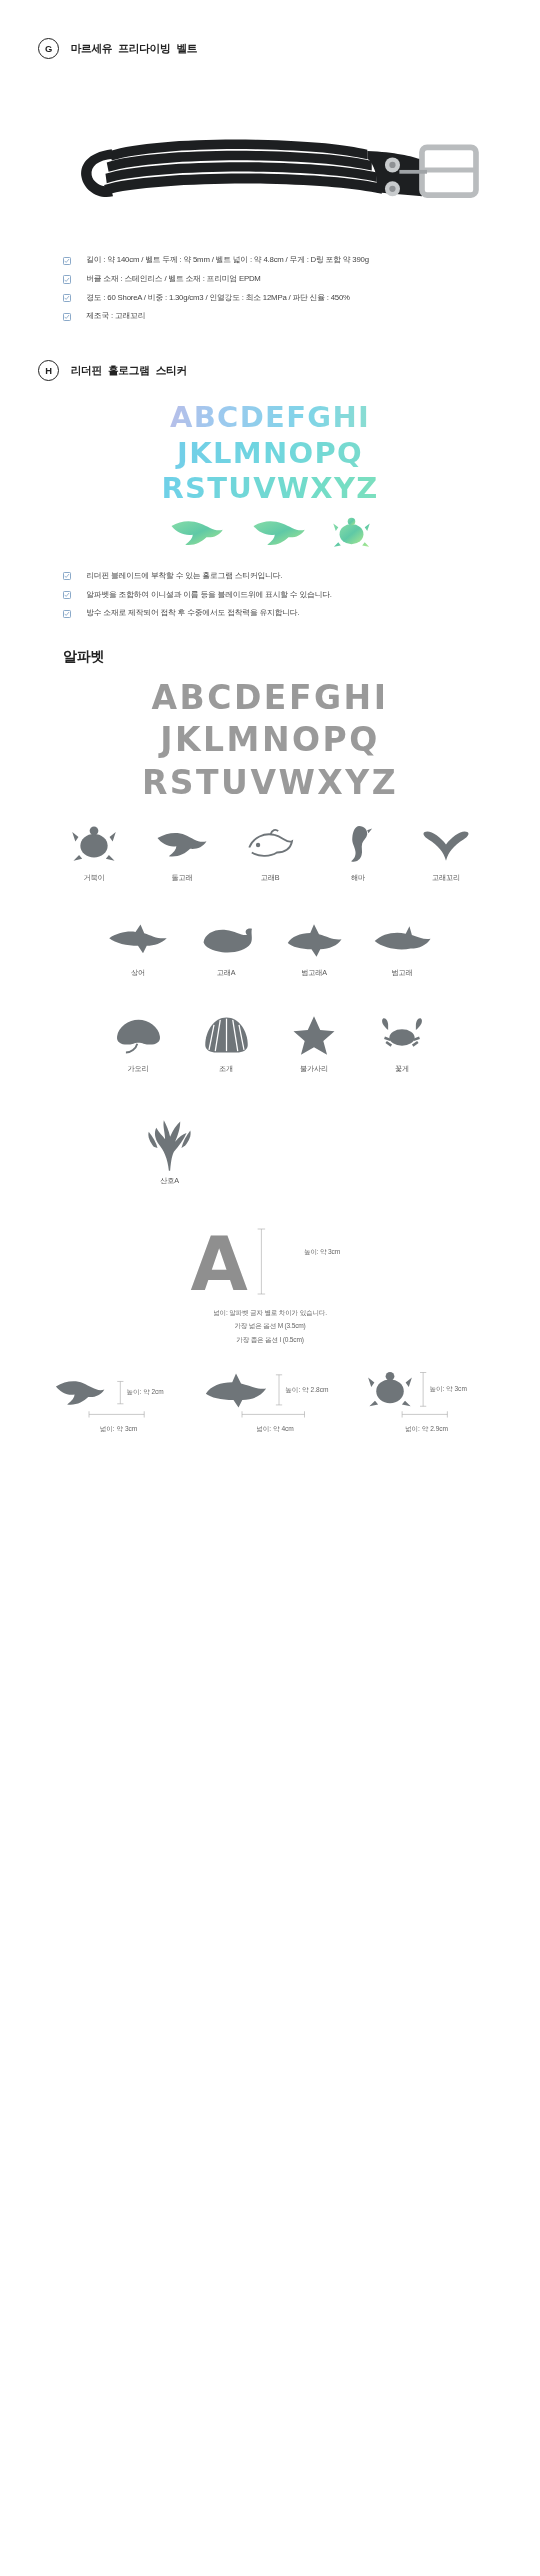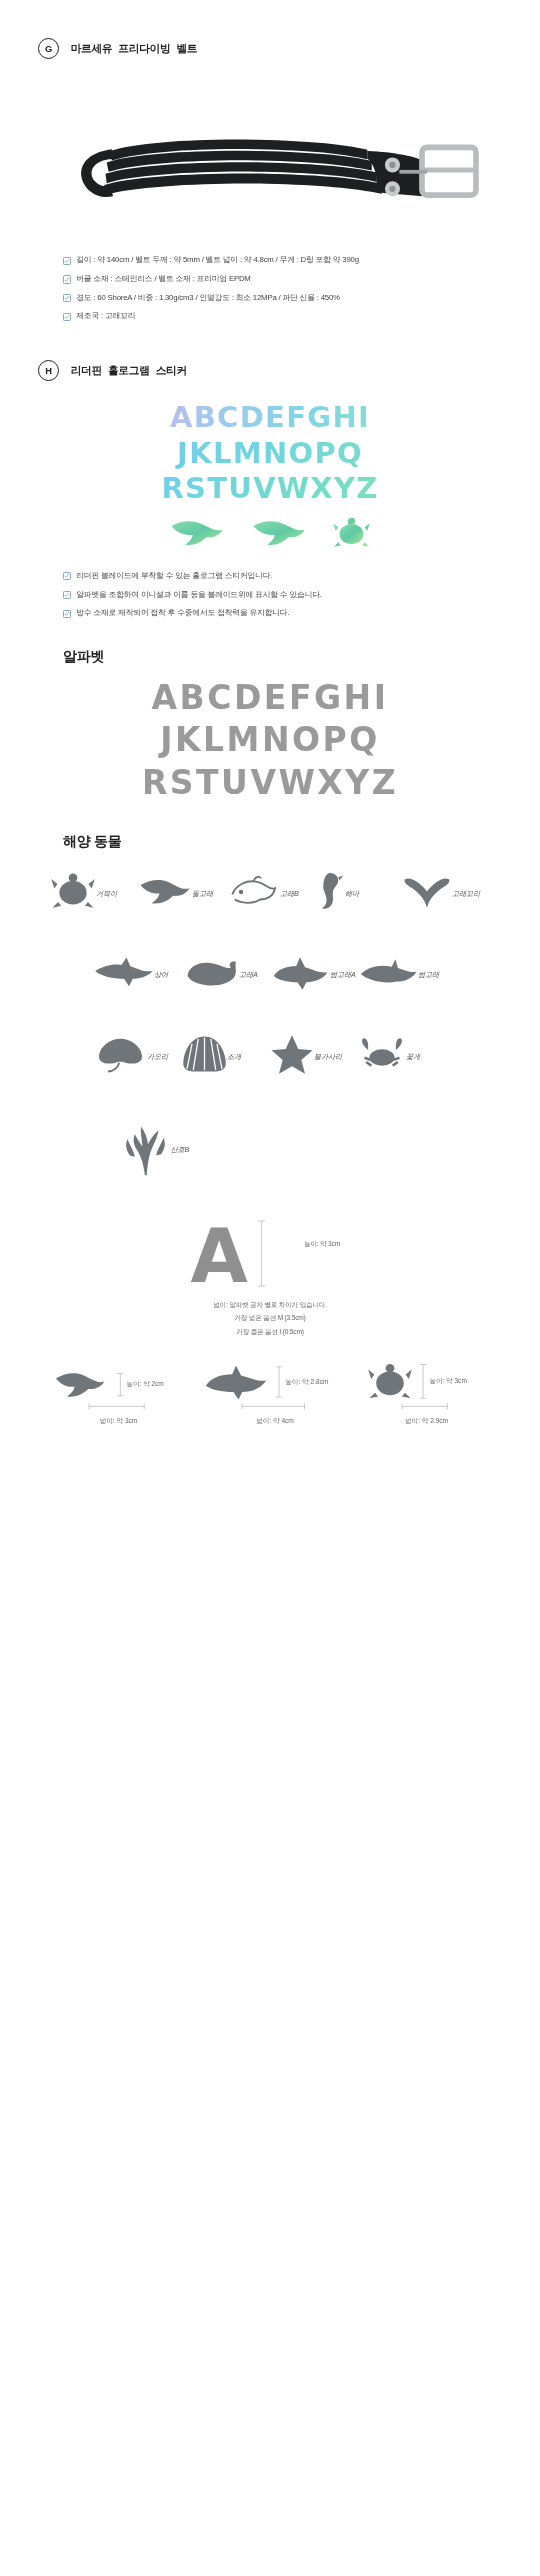--- a/index.html
+++ b/index.html
@@ -25,21 +25,21 @@
     border: 0.9px solid #222;
     display: flex; align-items: center; justify-content: center;
     font-size: 9.4px; font-weight: bold; color: #222;
     flex: 0 0 auto;
   }
   .sec-title { font-size: 10.7px; font-weight: bold; color: #222; letter-spacing: -0.3px; font-family: Liberation Mono, monospace; }
 
   
   .bullets { margin: 21.4px 0 0 63px; }
   .bullet {
-    display: flex; align-items: flex-start; gap: 5px;
+    display: flex; align-items: flex-start; gap: 15px;
     margin-bottom: 8.2px;
   }
   .chk {
     width: 8.2px; height: 8.2px; flex: 0 0 auto; margin-top: 1.3px;
     border: 0.6px solid #8aa9c9; border-radius: 1.3px;
     display: flex; align-items: center; justify-content: center;
   }
   .chk svg { display: block; }
   .bullet-text { font-size: 7.8px; color: #444; line-height: 1.35; letter-spacing: -0.2px; }
 
@@ -97,23 +97,22 @@
   }
 
   
   .grid {
     margin: 16.3px auto 0;
     width: 440px;
     display: flex; flex-wrap: wrap;
   }
   .cell {
     width: 88px;
-    display: flex; flex-direction: row; align-items: center;
+    display: flex; flex-direction: column; align-items: center;
     margin-bottom: 16.3px;
-    font-style: italic;
   }
   .cell .art { height: 49px; display: flex; align-items: center; justify-content: center; }
   .cell .cap { font-size: 7.2px; color: #555; margin-top: 3.8px; letter-spacing: -0.2px; }
   .grid.three { width: 301px; }
   .grid.three .cell { width: 100px; }
 
   
   .size-title {
     margin-top: 35px;
     text-align: center;
@@ -272,21 +271,20 @@
     </div>
   </div>
 
   <div class="sub-head">알파벳</div>
   <div class="alpha-block">
     <div>ABCDEFGHI</div>
     <div>JKLMNOPQ</div>
     <div>RSTUVWXYZ</div>
   </div>
 
-  <div class="sub-head">해양 동물</div>
 
   <div class="grid">
     <div class="cell">
       <div class="art">
         <svg width="46" height="39" viewBox="0 0 74 62">
             <g fill="#6f7579">
           <ellipse cx="37" cy="33" rx="22" ry="19"></ellipse>
               <circle cx="37" cy="9" r="7"></circle>
           <path d="M12 19 L2 11 L7 26 Z M62 19 L72 11 L67 26 Z M13 48 L4 57 L18 54 Z M61 48 L70 57 L56 54 Z"></path>
         </g>
@@ -412,29 +410,29 @@
         </g>
           </svg>
       </div>
       <div class="cap">꽃게</div>
     </div>
   </div>
 
   <div class="grid three" style="margin-left:auto;margin-right:auto;">
     <div class="cell" style="margin-top:6.3px;">
       <div class="art" style="height:60px">
-        <svg width="51" height="58" viewBox="0 0 82 92">
+        <svg width="57" height="58" viewBox="0 0 90 92">
             <g fill="#6f7579">
-          <path d="M40 90 C38 72, 34 60, 28 50 C22 42, 20 32, 24 24 C28 32, 32 38, 36 44 C36 32, 32 22, 34 12 C40 20, 44 30, 45 40 C50 30, 56 22, 62 18 C60 30, 54 40, 50 50 C46 60, 44 76, 43 90 Z"></path>
-          <path d="M16 58 C10 50, 8 40, 12 32 C16 42, 22 50, 24 60 Z"></path>
-          <path d="M66 56 C72 48, 74 38, 70 30 C66 40, 60 48, 58 58 Z"></path>
+          <path d="M44 90 C42 70, 36 58, 28 48 C22 40, 20 30, 24 22 C28 30, 34 34, 38 40 C38 30, 34 20, 36 10 C40 18, 44 26, 46 36 C50 26, 56 18, 62 12 C62 24, 58 34, 54 44 C60 36, 66 32, 72 30 C68 40, 60 50, 52 60 C48 68, 47 80, 46 90 Z"></path>
+          <path d="M20 52 C14 44, 10 36, 12 28 C18 36, 24 44, 26 54 Z"></path>
+          <path d="M70 50 C76 42, 80 34, 78 26 C72 34, 66 44, 64 54 Z"></path>
         </g>
           </svg>
       </div>
-      <div class="cap">산호B</div>
+      <div class="cap">산호A</div>
     </div>
   </div>
 
 
   <div class="size-hero">
     <div style="display:flex;align-items:flex-end;">
       <div class="hero-A">A</div>
 
       <svg width="94" height="75" viewBox="0 0 150 120" style="margin-left:7.5px">
         <line x1="10" y1="8" x2="10" y2="112" stroke="#aaa" stroke-width="1"></line>

